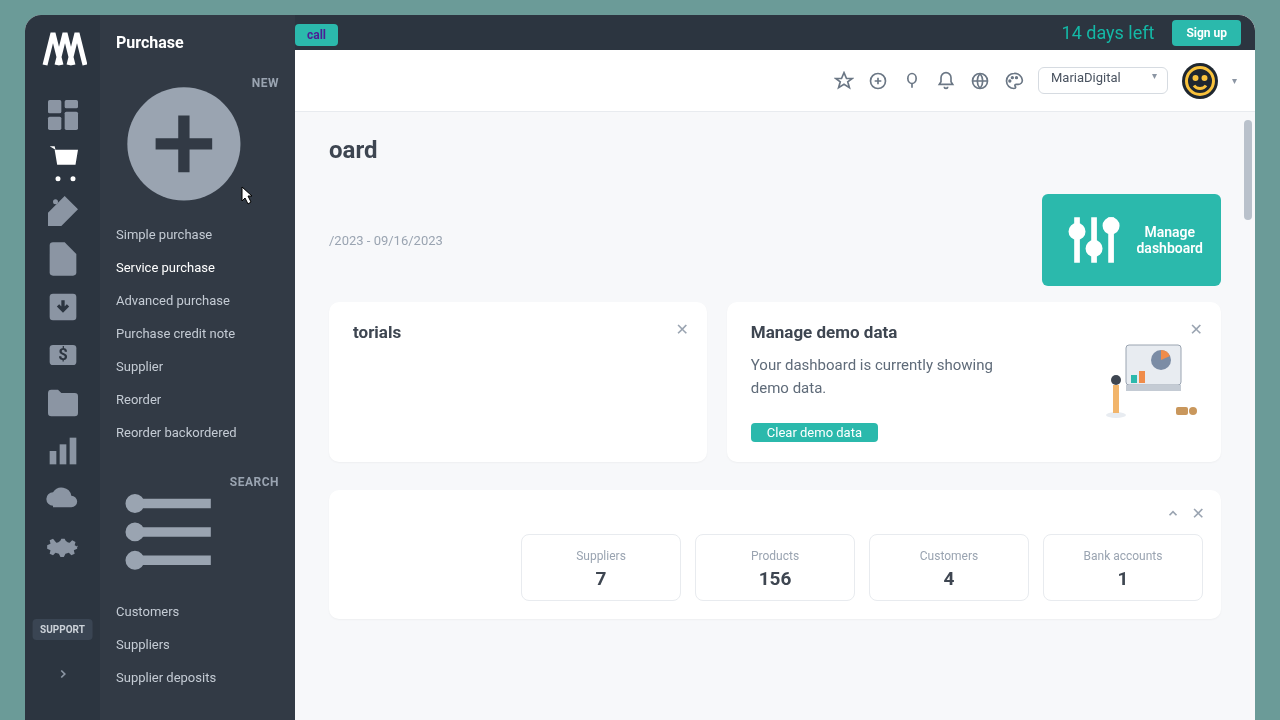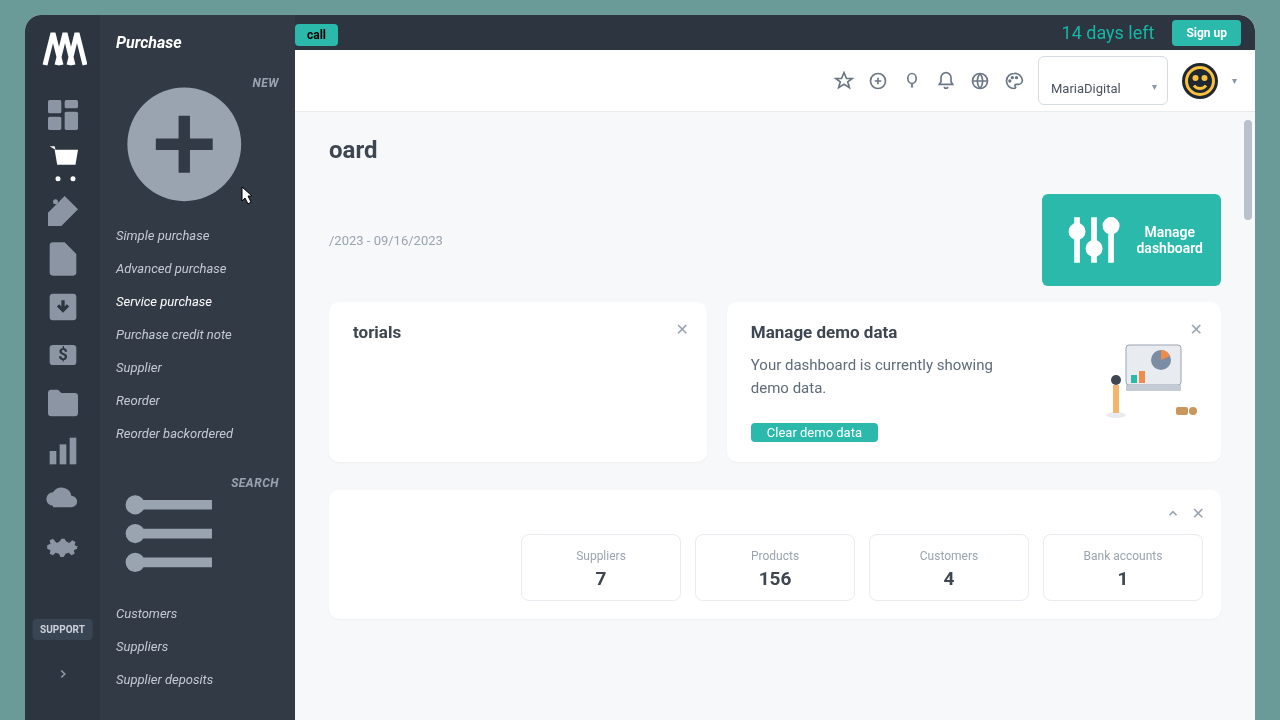--- a/index.html
+++ b/index.html
@@ -8,39 +8,39 @@
 
 
 .icon-rail { width: 75px; background: #2c3540; display: flex; flex-direction: column; align-items: center; padding-top: 10px; height: 100%; position: relative; }
 .logo { width: 48px; height: 48px; display:flex; align-items:center; justify-content:center; color:#fff; font-weight:700; margin-bottom: 18px;}
 .icon-rail .rail-icon { width: 40px; height: 40px; display:flex; align-items:center; justify-content:center; color:#8b95a3; margin: 4px 0; border-radius: 6px; cursor: pointer; }
 .icon-rail .rail-icon.active { color:#fff; }
 .support-badge { position:absolute; bottom: 80px; left: 50%; transform: translateX(-50%); background:#3a4553; color:#ccd2d9; font-size: 10px; font-weight: 700; padding: 5px 8px; border-radius: 4px; cursor:pointer; }
 .expand-btn { position:absolute; bottom: 35px; left:50%; transform: translateX(-50%); color:#8b95a3; cursor:pointer; }
 
 
-.flyout { width: 195px; background: #323a45; color:#fff; height:100%; display:flex; flex-direction: column; padding-top: 18px; font-style: italic; }
+.flyout { width: 195px; background: #323a45; color:#fff; height:100%; display:flex; flex-direction: column; padding-top: 18px; }
 .flyout-title { font-size: 16px; font-weight: 700; color:#fff; padding: 0 16px 14px; }
 .flyout-section-head { display:flex; align-items:flex-start; gap:0; color:#9aa4b1; font-size:12px; font-weight:700; padding: 10px 16px 6px; letter-spacing: 0.5px;}
 .flyout-item { padding: 9px 16px; font-size: 13px; color:#c4cbd4; cursor: pointer; }
 .flyout-item:hover, .flyout-item.hover { color:#fff; }
 
 
 .main { flex:1; display:flex; flex-direction:column; height:100%; overflow:hidden; background:#fff; }
 
 
 .promo { background:#2c3540; height: 35px; display:flex; align-items:center; justify-content:flex-end; padding: 0 14px; gap: 18px;}
-.promo-pill { background:#2bb9ac; color:#000000; font-size:12px; font-weight:700; padding: 4px 12px; border-radius: 4px; position:absolute; left: 295px; top: 9px;}
+.promo-pill { background:#2bb9ac; color:#4c1d95; font-size:12px; font-weight:700; padding: 4px 12px; border-radius: 4px; position:absolute; left: 295px; top: 9px;}
 .promo-text { color:#14b8a6; font-size: 18px; text-align: right; }
 .signup-btn { background:#2bb9ac; color:#fff; font-size:12px; font-weight:700; padding: 6px 14px; border-radius: 4px; border:none; cursor:pointer; }
 
 
 .header { height: 62px; border-bottom: 1px solid #e8ebef; display:flex; align-items:center; justify-content:flex-end; padding: 0 18px; gap: 14px; }
 .header-icon { width: 20px; height: 20px; color:#6b7785; cursor: pointer; display:flex; align-items:center; justify-content:center; }
-.org-select { border: 1px solid #d6dbe1; border-radius: 6px; padding: 24px 30px 8px 12px; font-size: 13px; color:#4a5360; cursor: pointer; position: relative; min-width: 130px; }
+.org-select { border: 1px solid #d6dbe1; border-radius: 6px; padding: 2px 30px 8px 12px; font-size: 13px; color:#4a5360; cursor: pointer; position: relative; min-width: 130px; }
 .org-select:after { content:"▾"; position:absolute; right:10px; color:#8b95a3; font-size:10px; }
 .avatar { width:36px; height:36px; border-radius:50%; background:#1f2730; color:#f9c23c; display:flex; align-items:center; justify-content:center; cursor:pointer; font-size:18px; }
 .avatar-caret { color:#8b95a3; font-size:10px; cursor:pointer; }
 
 
 .content { flex:1; overflow-y:auto; background:#f7f8fa; position:relative; }
 .content-inner { padding: 24px 34px; }
 .page-title { font-size: 24px; font-weight: 700; color:#3e4651; margin-bottom: 10px;}
 
 .toolbar-row { display:flex; justify-content: space-between; align-items:center; margin: 30px 0 16px; }
@@ -149,22 +149,22 @@
   <div class="flyout">
     <div class="flyout-title">Purchase</div>
     <div class="flyout-section-head">
       <svg width="14" height="14" viewBox="0 0 24 24" fill="#9aa4b1">
           <circle cx="12" cy="12" r="10"></circle>
           <path d="M12 7v10M7 12h10" stroke="#323a45" stroke-width="2"></path>
         </svg>
       <span>NEW</span>
     </div>
     <div class="flyout-item">Simple purchase</div>
+    <div class="flyout-item hover">Service purchase</div>
     <div class="flyout-item">Advanced purchase</div>
-    <div class="flyout-item hover">Service purchase</div>
     <div class="flyout-item">Purchase credit note</div>
     <div class="flyout-item">Supplier</div>
     <div class="flyout-item">Reorder</div>
     <div class="flyout-item">Reorder backordered</div>
 
     <div class="flyout-section-head" style="margin-top:16px">
       <svg width="14" height="14" viewBox="0 0 24 24" fill="none" stroke="#9aa4b1" stroke-width="2">
           <line x1="4" y1="6" x2="20" y2="6"></line>
           <line x1="4" y1="12" x2="20" y2="12"></line>
           <line x1="4" y1="18" x2="20" y2="18"></line>

